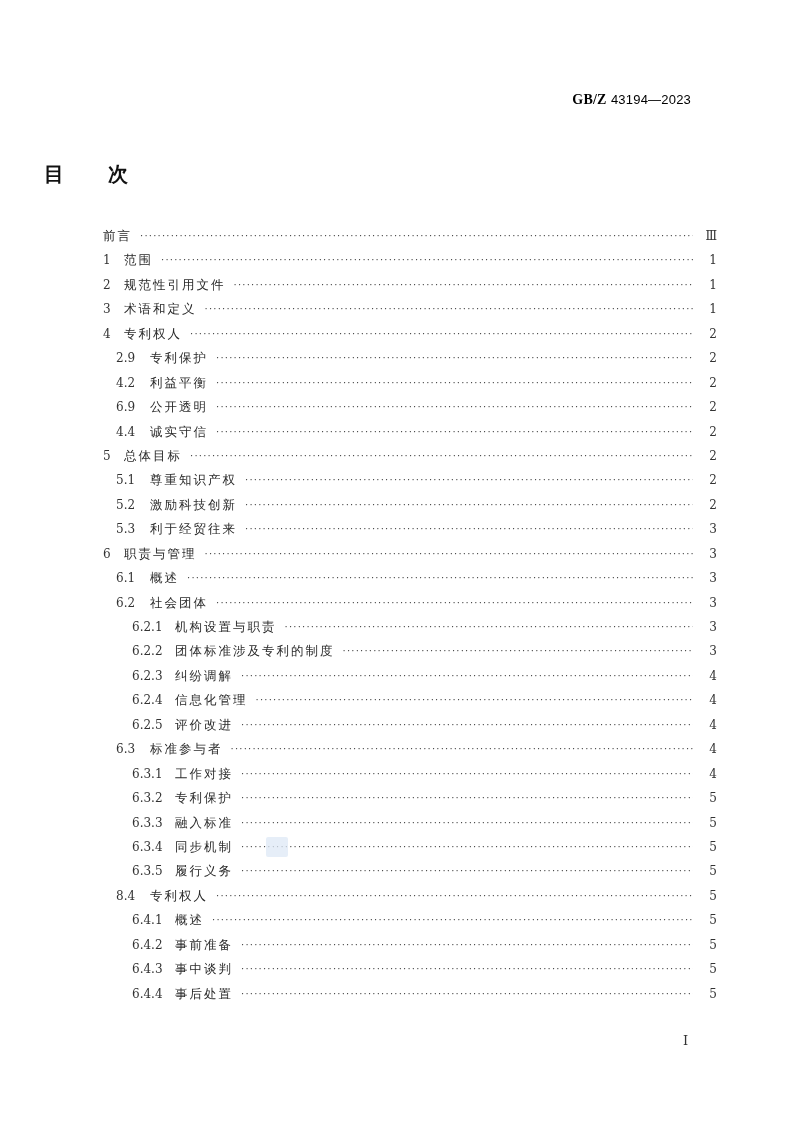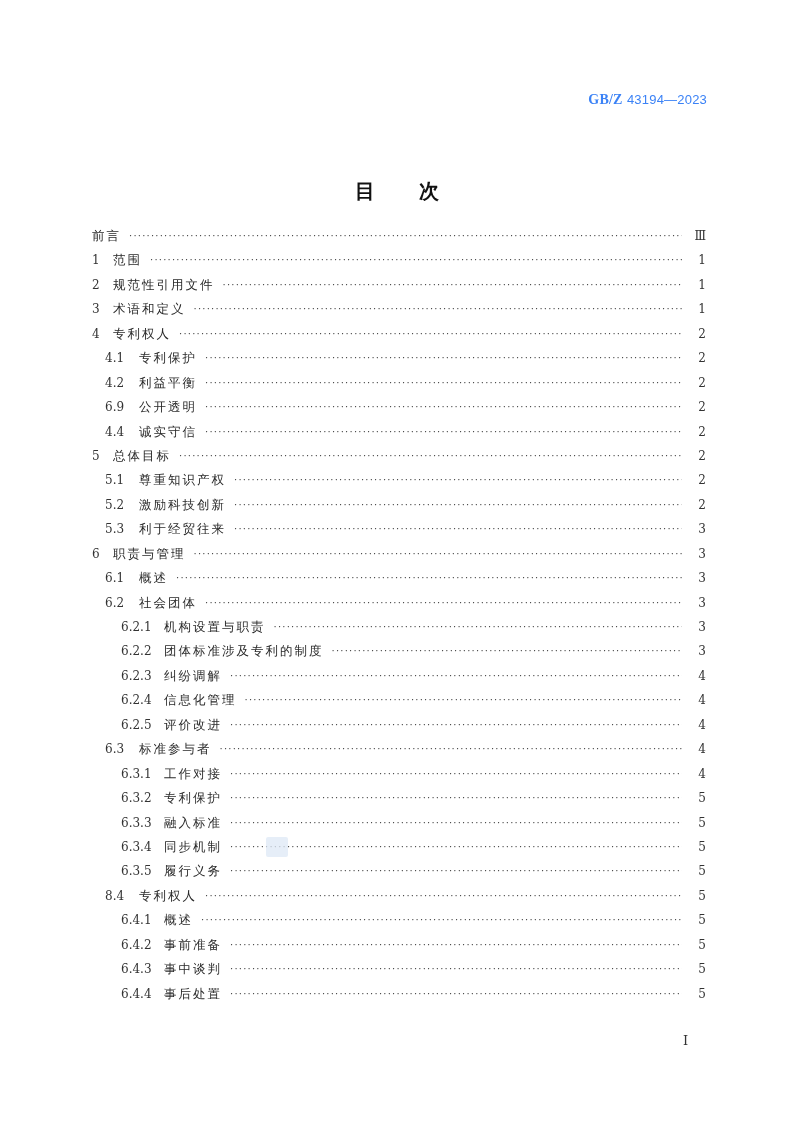--- a/index.html
+++ b/index.html
@@ -11,53 +11,53 @@
       width: 794px;
       height: 1123px;
       position: relative;
       overflow: hidden;
       font-family: "DejaVu Serif", "Liberation Serif", serif;
       color: #222222;
     }
     .doc-code {
       position: absolute;
       top: 92px;
-      right: 87px;
+      right: 103px;
       font-size: 13px;
-      color: #3b82f6;
+      color: #000000;
       letter-spacing: 0.2px;
       text-align: center;
     }
     .doc-code .prefix {
       font-family: "Liberation Serif", "DejaVu Serif", serif;
       font-weight: bold;
       font-size: 14px;
     }
     .doc-code .num {
       font-family: "Liberation Sans", "DejaVu Sans", sans-serif;
       font-size: 13px;
     }
     .page-title {
       position: absolute;
-      top: 178px;
+      top: 161px;
       left: 0;
       width: 794px;
-      text-align: center;
+      text-align: left;
       font-family: "DejaVu Sans", sans-serif;
       font-size: 20px;
       font-weight: bold;
       color: #111;
       letter-spacing: 44px;
       padding-left: 44px;
       box-sizing: border-box;
     }
     .toc {
       position: absolute;
       top: 228px;
-      left: 92px;
+      left: 103px;
       width: 614px;
     }
     .toc-row {
       display: flex;
       align-items: baseline;
       height: 24.45px;
       font-size: 12.5px;
       white-space: nowrap;
       color: #2a2a2a;
     }
@@ -151,21 +151,21 @@
       <span class="leader"></span>
       <span class="page">1</span>
     </div>
     <div class="toc-row lvl1">
       <span class="num">4</span>
       <span class="title">专利权人</span>
       <span class="leader"></span>
       <span class="page">2</span>
     </div>
     <div class="toc-row lvl2">
-      <span class="num">4.1</span>
+      <span class="num">2.9</span>
       <span class="title">专利保护</span>
       <span class="leader"></span>
       <span class="page">2</span>
     </div>
     <div class="toc-row lvl2">
       <span class="num">4.2</span>
       <span class="title">利益平衡</span>
       <span class="leader"></span>
       <span class="page">2</span>
     </div>

